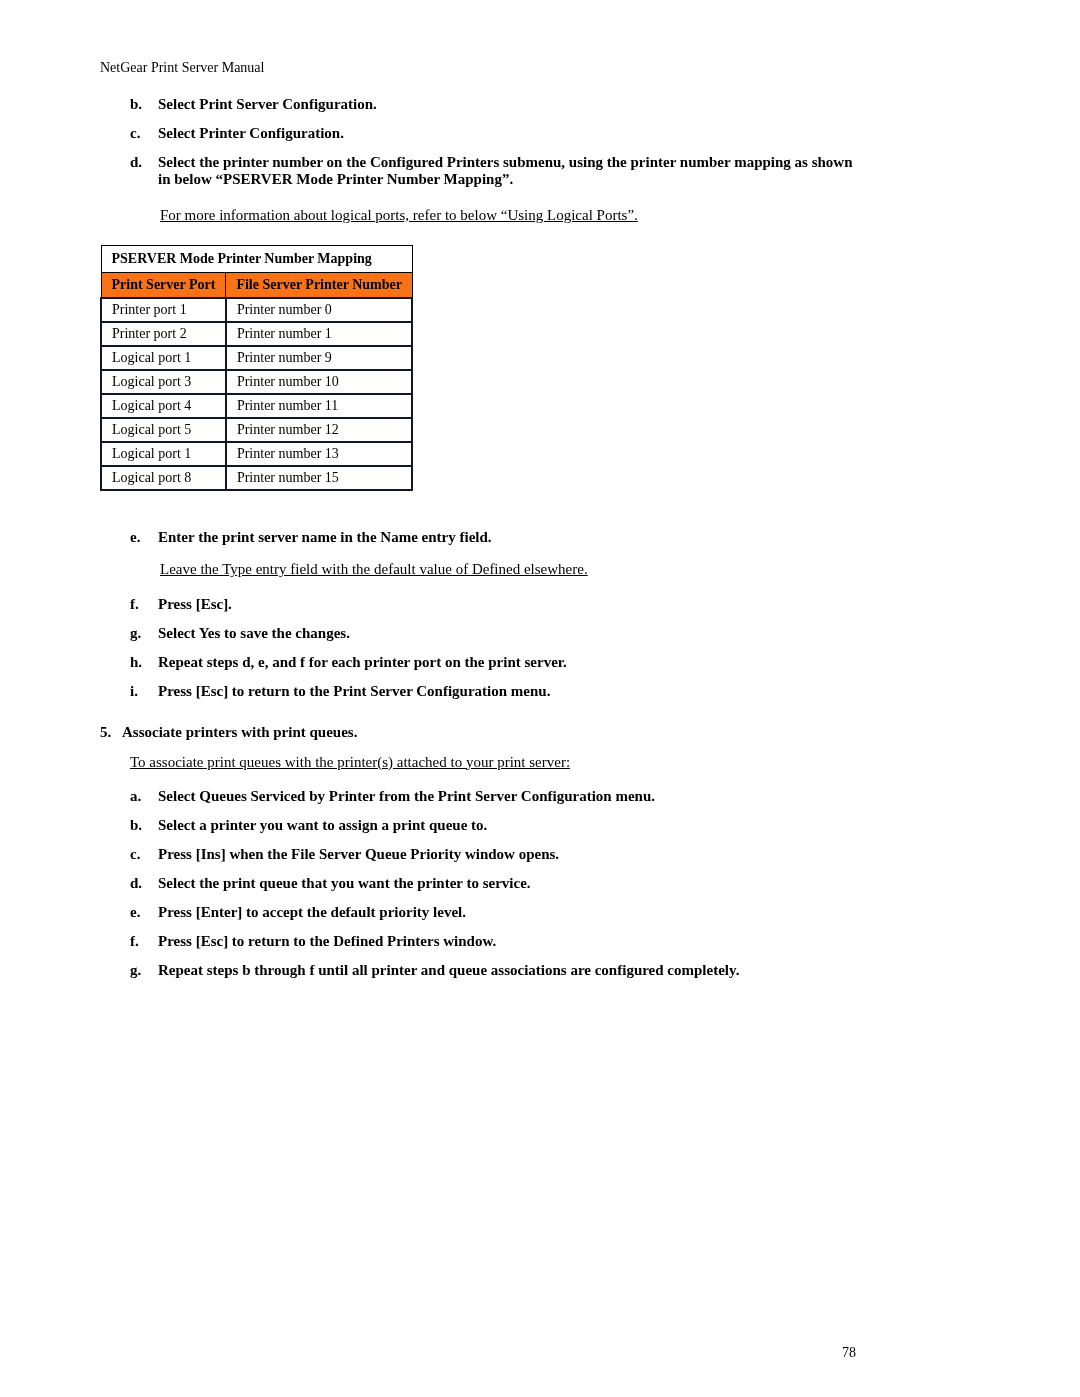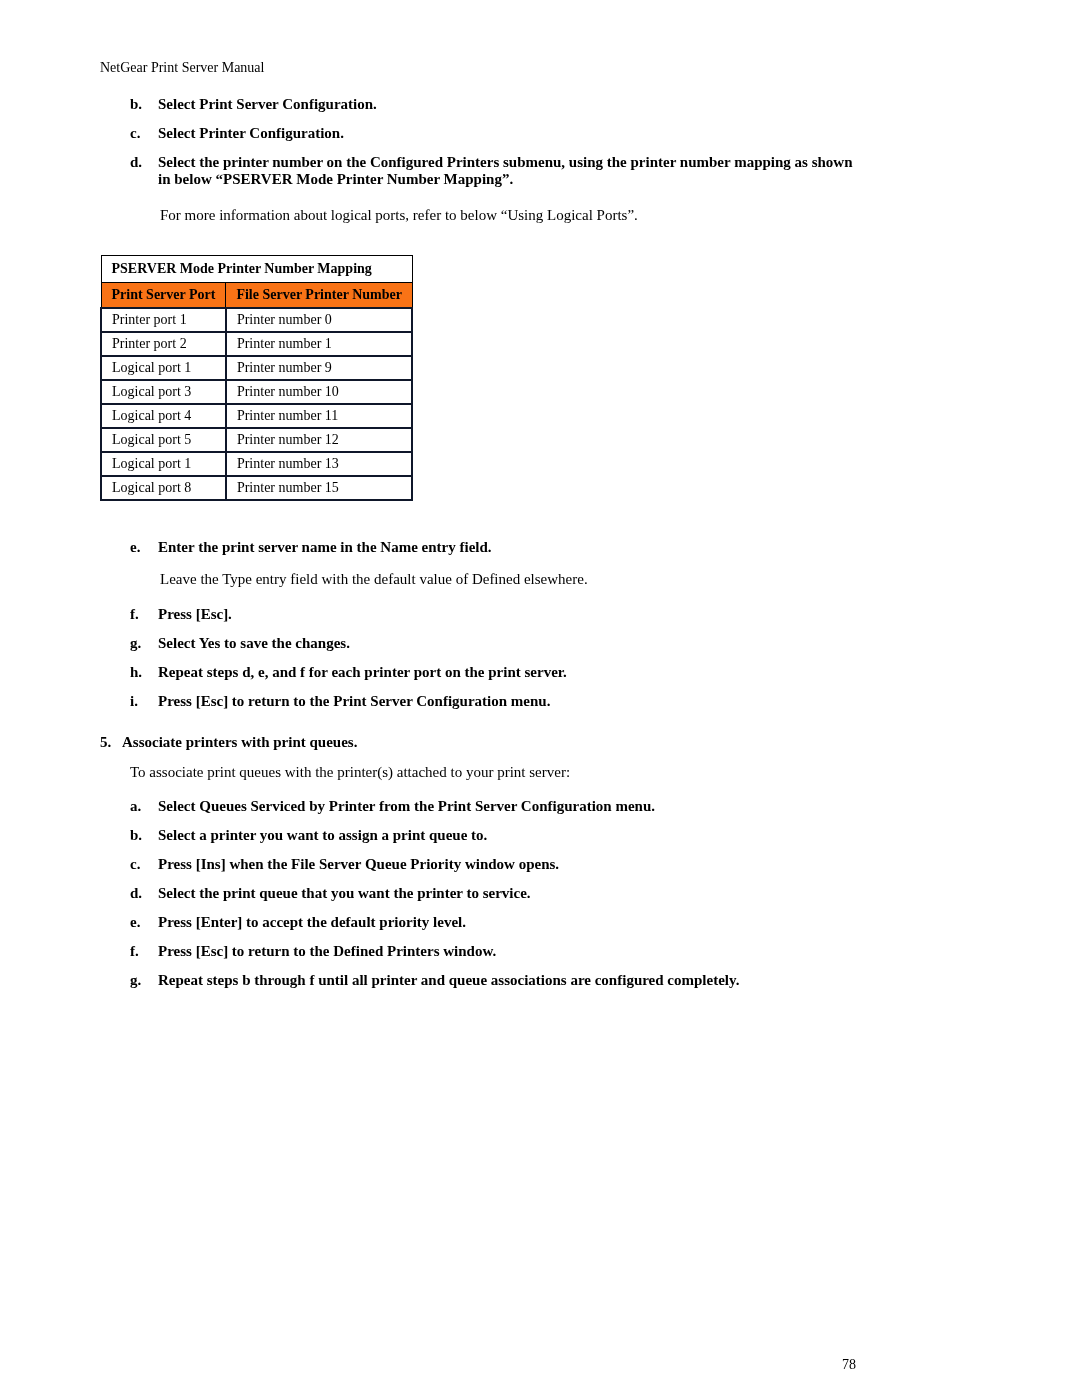--- a/index.html
+++ b/index.html
@@ -35,24 +35,25 @@
       margin-left: 30px;
     }
 
     .indent-2 {
       margin-left: 60px;
     }
 
     .paragraph {
       margin-bottom: 14px;
       line-height: 1.5;
+      text-decoration: underline;
     }
 
     .table-container {
-      margin: 18px 0 18px 0;
+      margin: 8px 0 18px 0;
       display: inline-block;
     }
 
     table {
       border-collapse: collapse;
       font-size: 14px;
     }
 
     table th {
       border: 1px solid #000;
@@ -91,21 +92,21 @@
       font-weight: bold;
       min-width: 22px;
     }
 
     .sub-bold {
       font-weight: bold;
     }
 
     .page-number {
       position: absolute;
-      bottom: 24px;
+      bottom: 36px;
       right: 100px;
       font-size: 14px;
     }
 
     .line-spacing {
       line-height: 1.55;
     }
 
     .bold-list-item {
       font-weight: bold;

